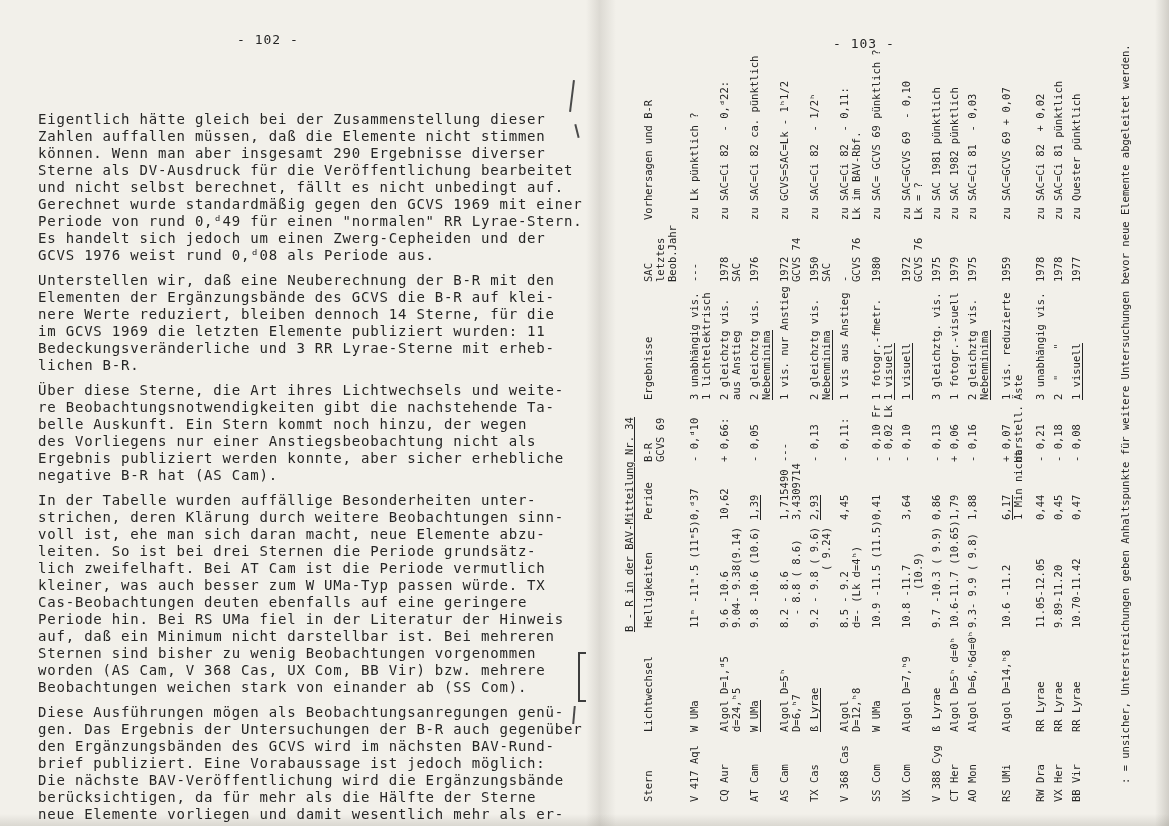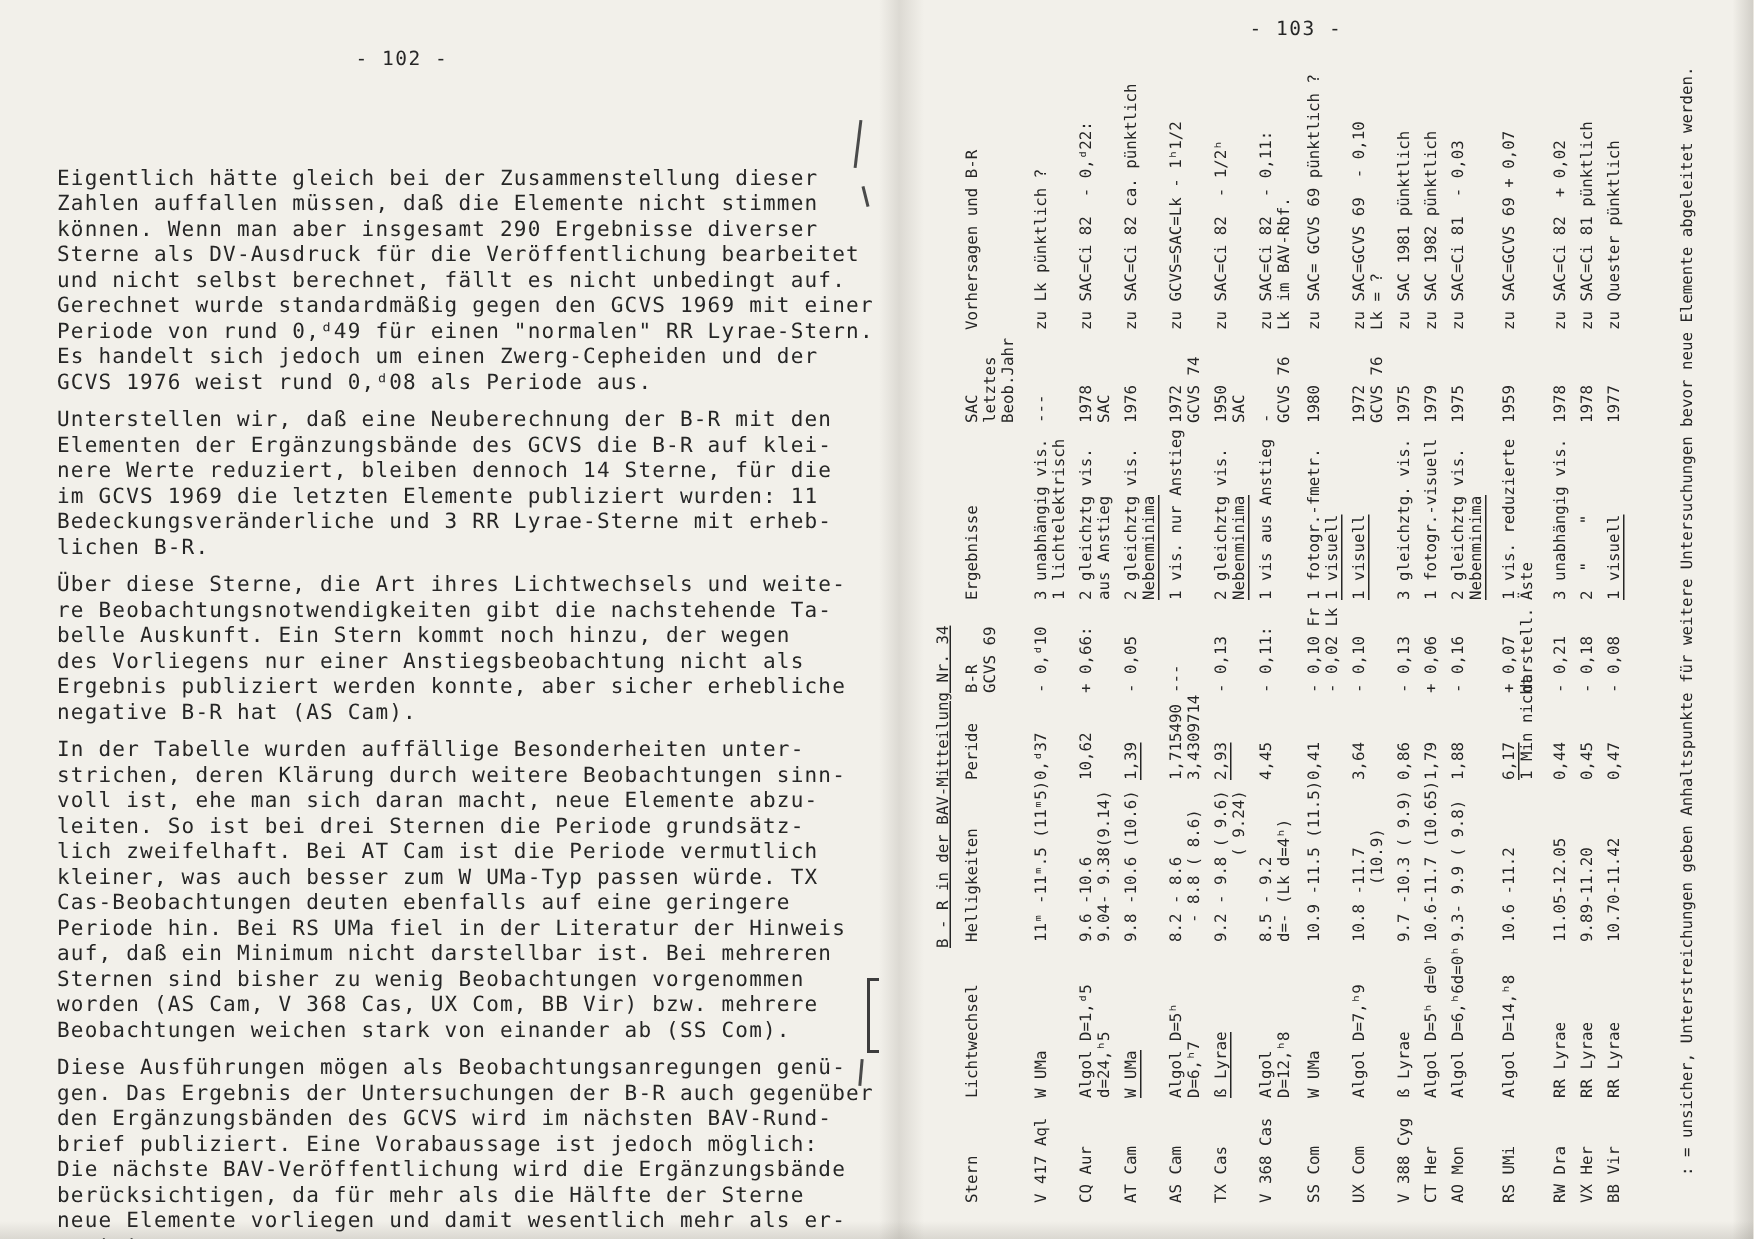--- a/index.html
+++ b/index.html
@@ -17,21 +17,21 @@
   .edge-bottom{position:absolute;left:0;bottom:0;width:1169px;height:12px;
     background:linear-gradient(0deg,rgba(110,105,95,.18),rgba(110,105,95,0));}
   .mark{position:absolute;background:#4a4a4a;}
   .mark1{left:571px;top:80px;width:2px;height:32px;transform:rotate(7deg);}
   .mark2{left:576px;top:124px;width:2px;height:14px;transform:rotate(-14deg);}
   .mark3{left:578px;top:652px;width:6px;height:46px;background:none;border-left:2px solid #3d3d3d;border-top:2px solid #3d3d3d;border-bottom:2px solid #3d3d3d;}
   .mark4{left:573px;top:706px;width:2px;height:18px;transform:rotate(5deg);}
 
   .page-number{position:absolute;font-size:13px;letter-spacing:1px;white-space:pre;}
   #pn102{left:237px;top:32px;}
-  #pn103{left:833px;top:12px;}
+  #pn103{left:833px;top:36px;}
 
   
   #body102{position:absolute;left:38px;top:60px;width:556px;
     font-size:14px;line-height:17px;letter-spacing:.8px;white-space:pre-wrap;}
   .para{margin-bottom:8px;}
 
   
   #tablewrap{position:absolute;left:507px;top:177px;width:740px;height:510px;
     transform:rotate(-90deg);display:flex;flex-direction:column;
     font-size:10.5px;}

